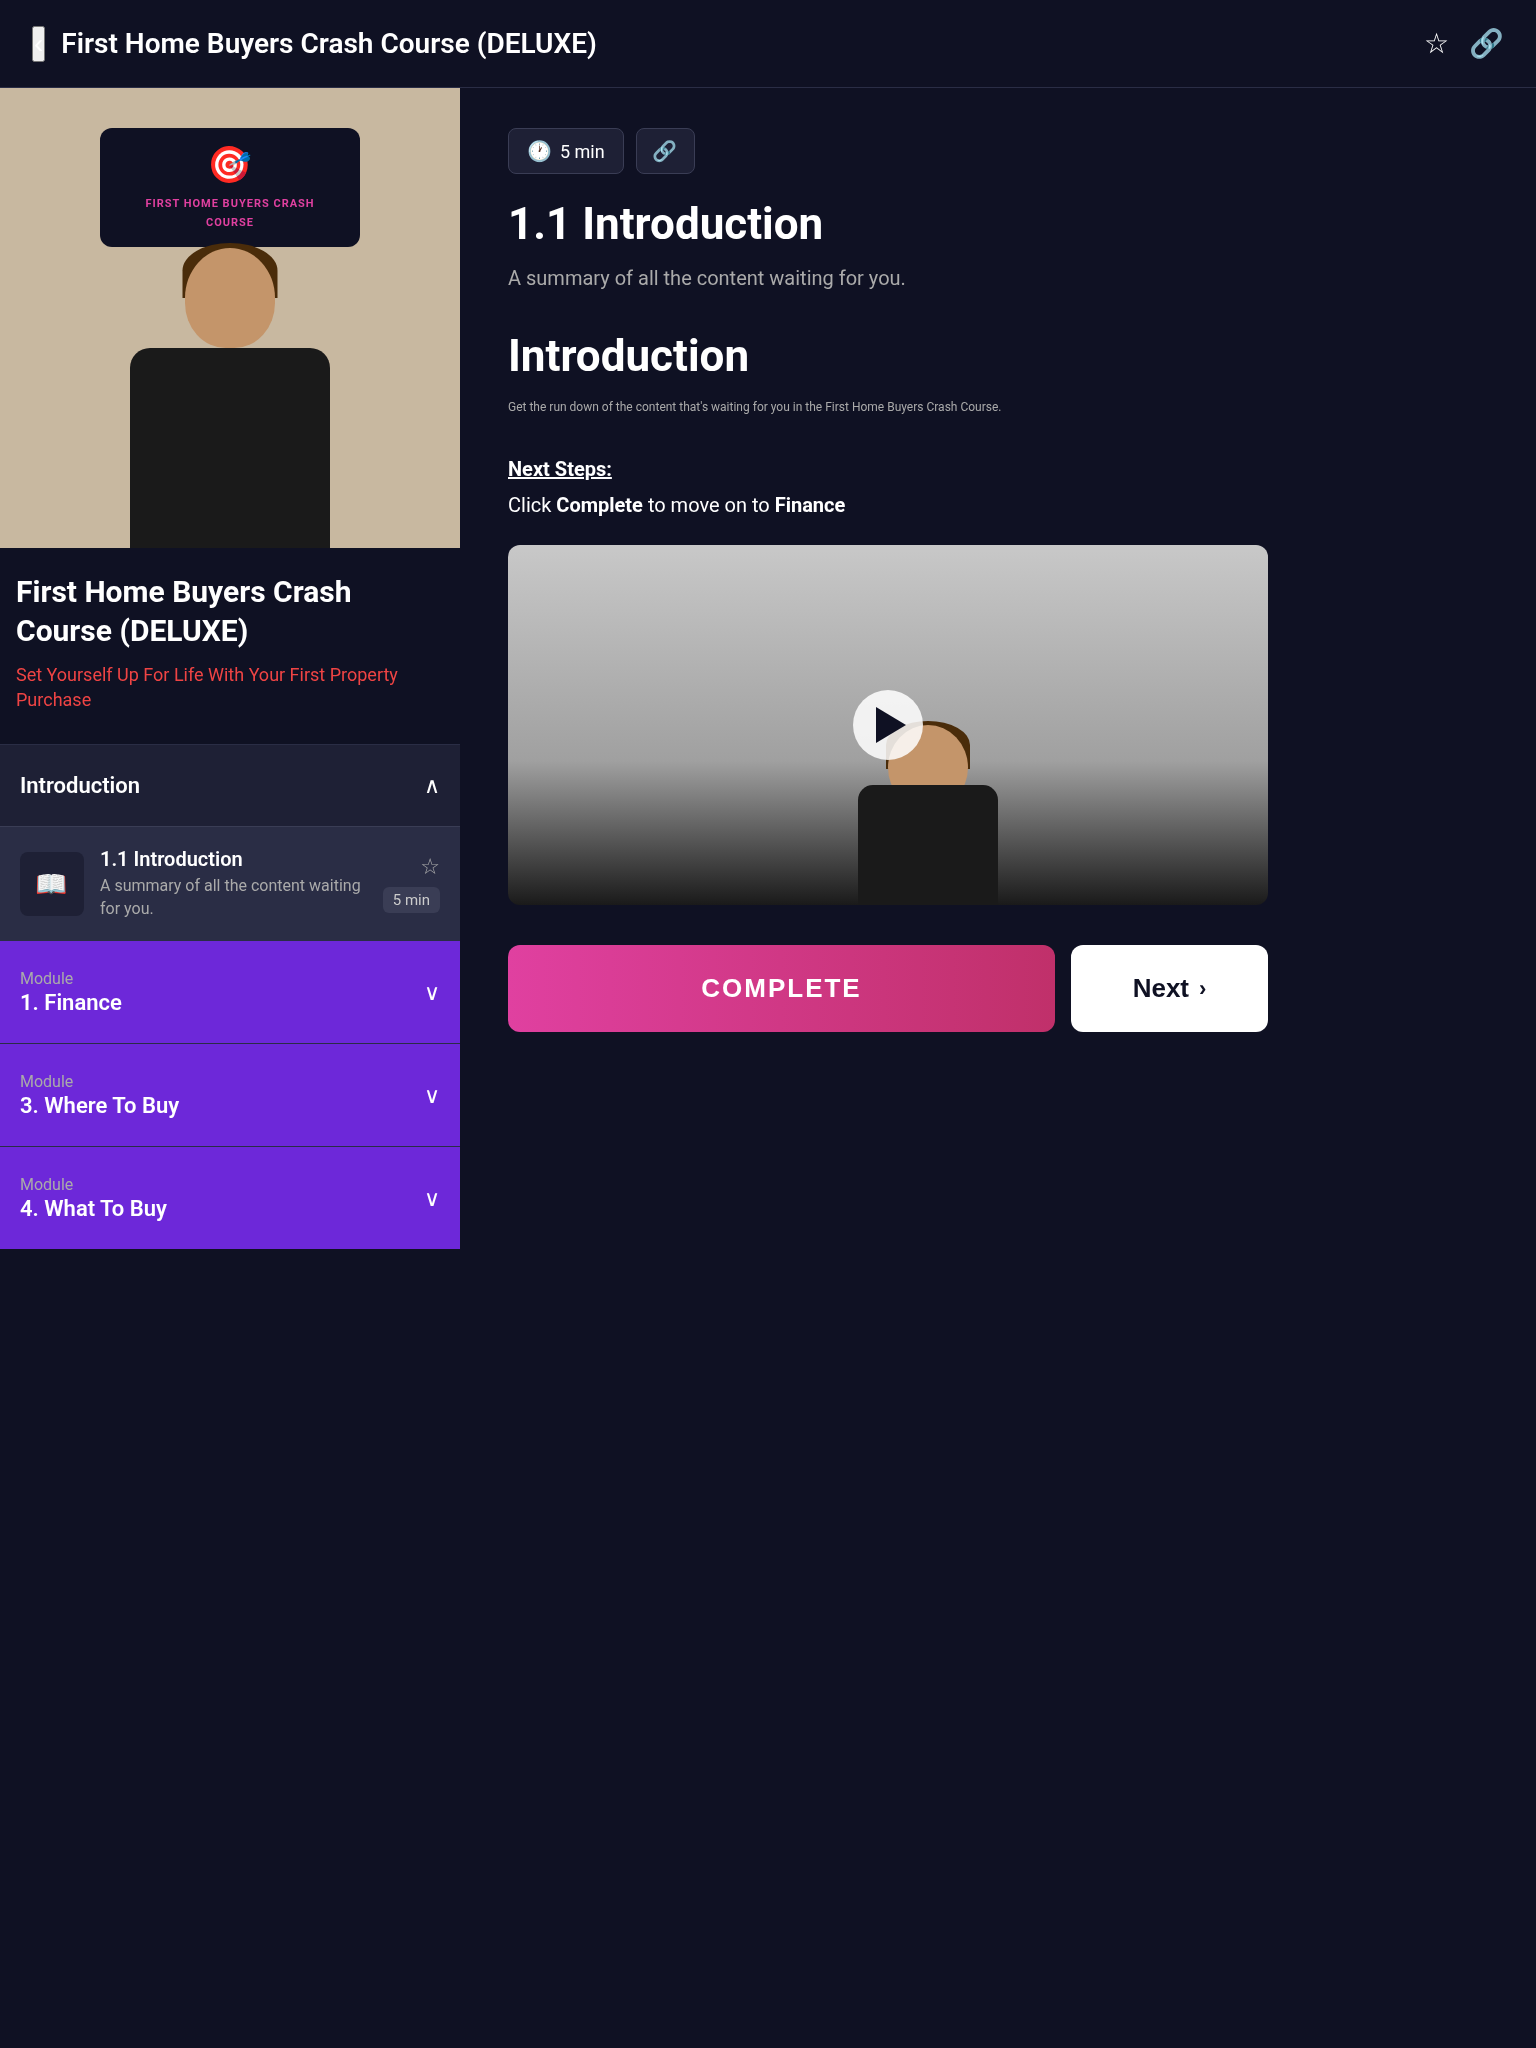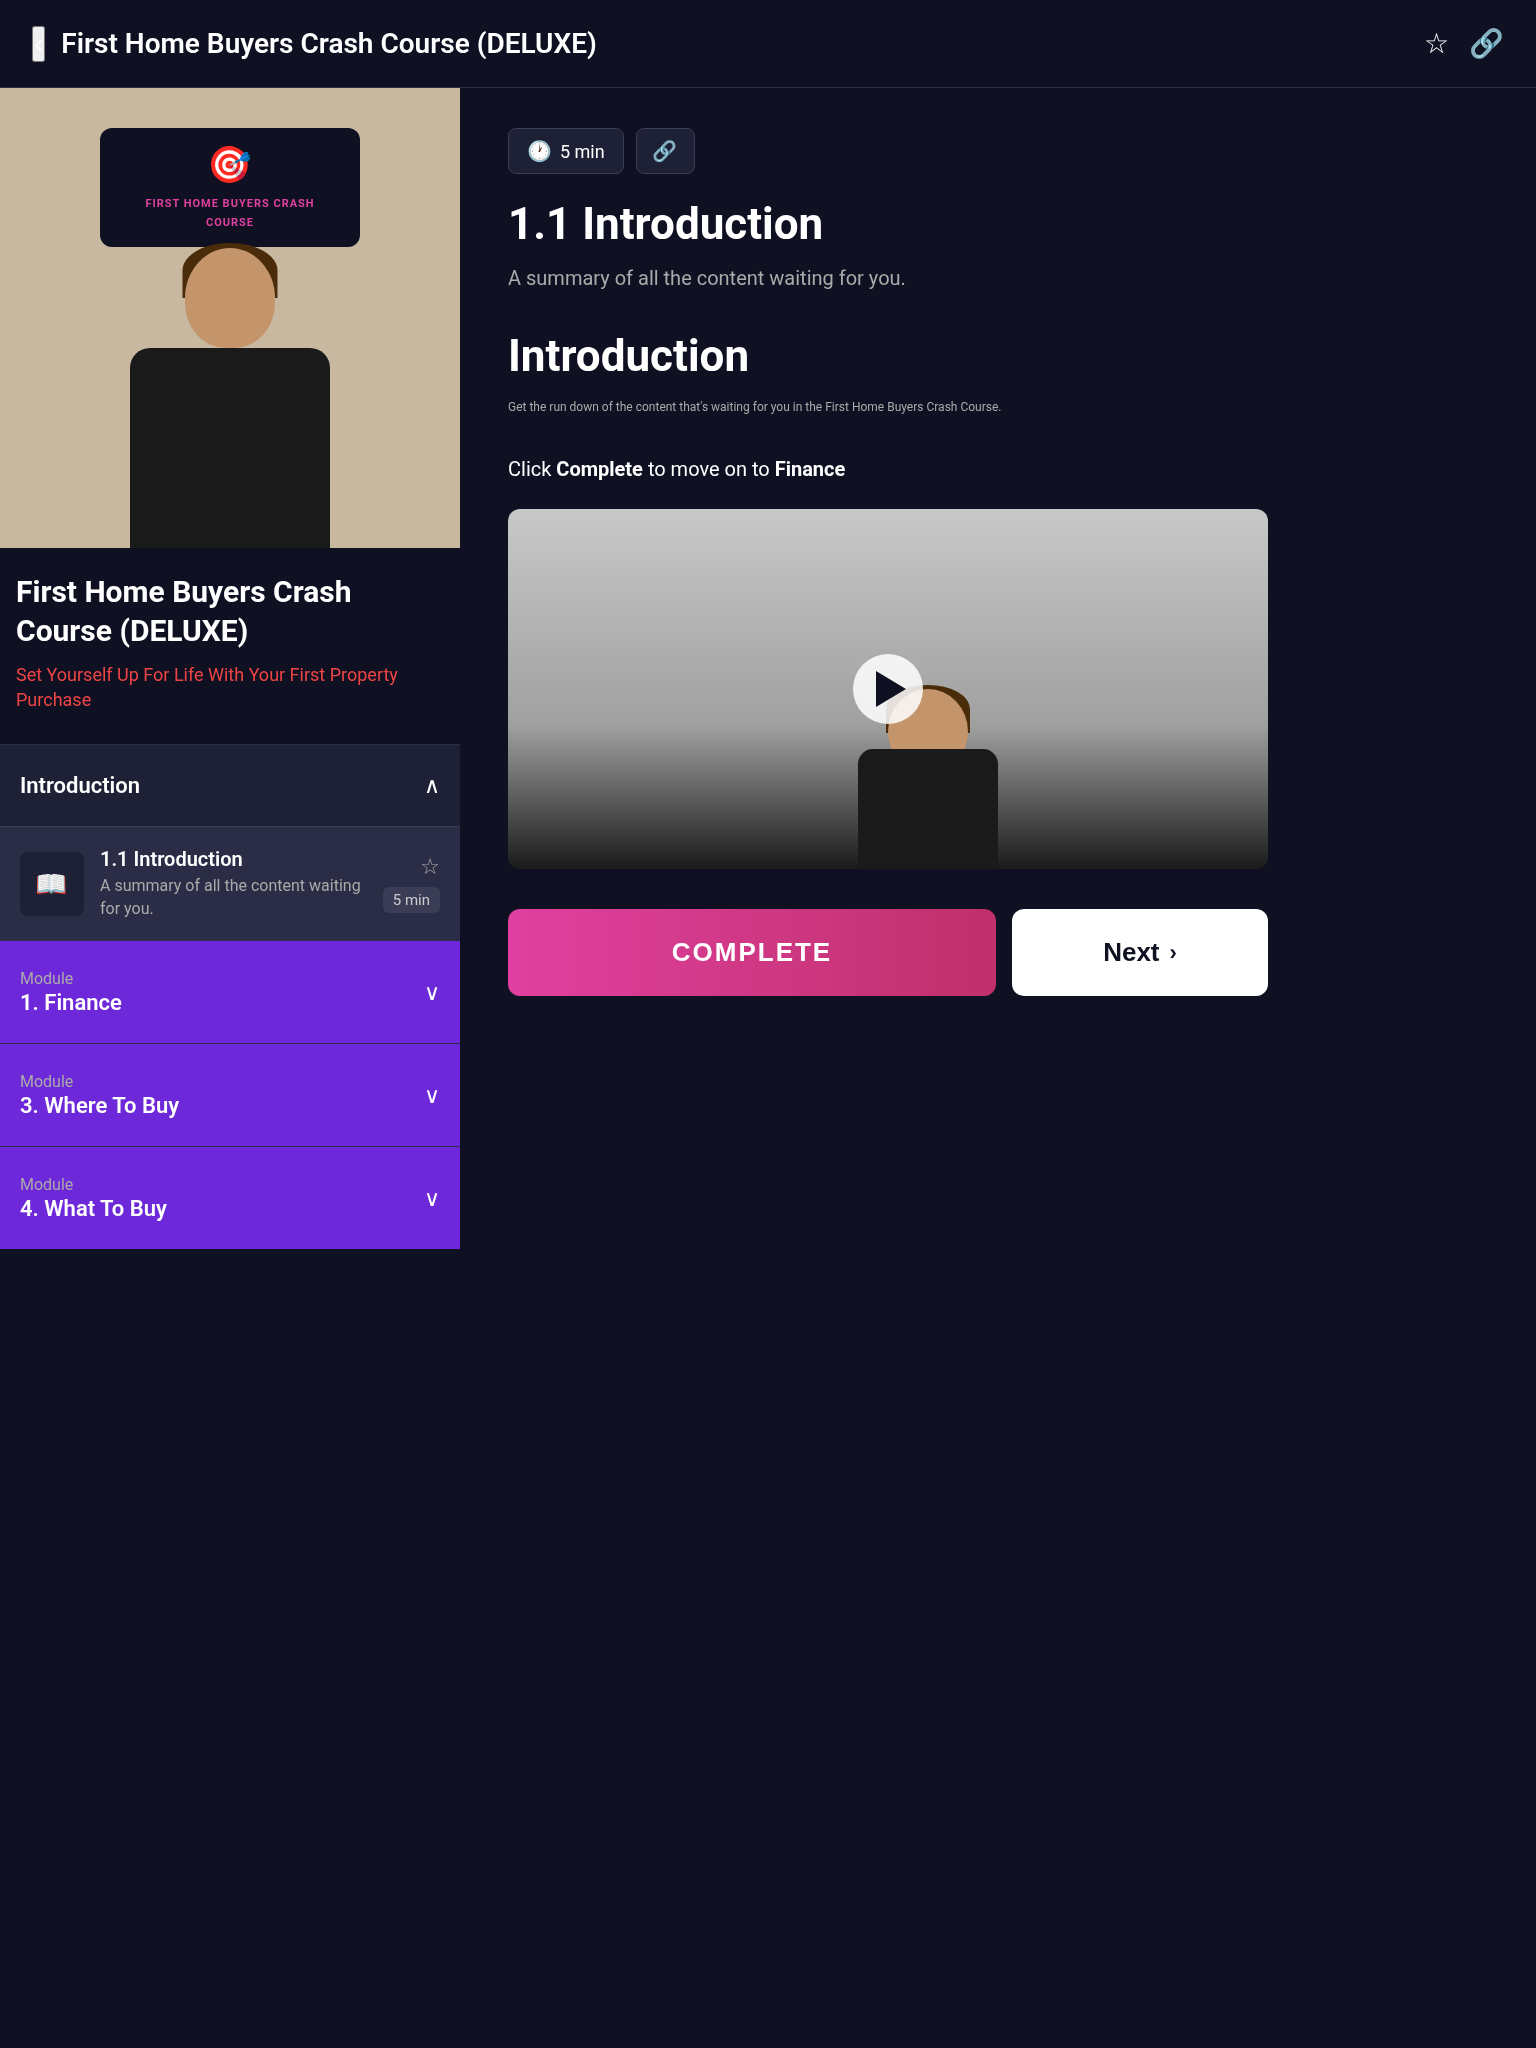--- a/index.html
+++ b/index.html
@@ -421,21 +421,21 @@
       font-size: 26px;
       font-weight: 700;
       letter-spacing: 2px;
       border: none;
       border-radius: 12px;
       padding: 28px 24px;
       cursor: pointer;
       text-align: center;
     }
     .next-btn {
-      width: 256px;
+      width: 197px;
       background-color: #ffffff;
       color: #0f1123;
       font-size: 26px;
       font-weight: 600;
       border: none;
       border-radius: 12px;
       padding: 28px 24px;
       cursor: pointer;
       display: flex;
       align-items: center;
@@ -549,20 +549,21 @@
       </div>
       <button class="link-btn">🔗</button>
     </div>
 
     <div class="lesson-main-title">1.1 Introduction</div>
     <div class="lesson-summary">A summary of all the content waiting for you.</div>
 
     <div class="section-heading">Introduction</div>
     <div class="section-body">Get the run down of the content that's waiting for you in the First Home Buyers Crash Course.</div>
 
+    <div class="next-steps-label">Next Steps:</div>
     <div class="next-steps-text">
       <span>Click </span><strong>Complete</strong><span> to move on to </span><strong>Finance</strong>
     </div>
 
     <div class="video-container">
       <div class="video-person">
         <div class="video-person-hair"></div>
         <div class="video-person-head"></div>
         <div class="video-person-body"></div>
       </div>

